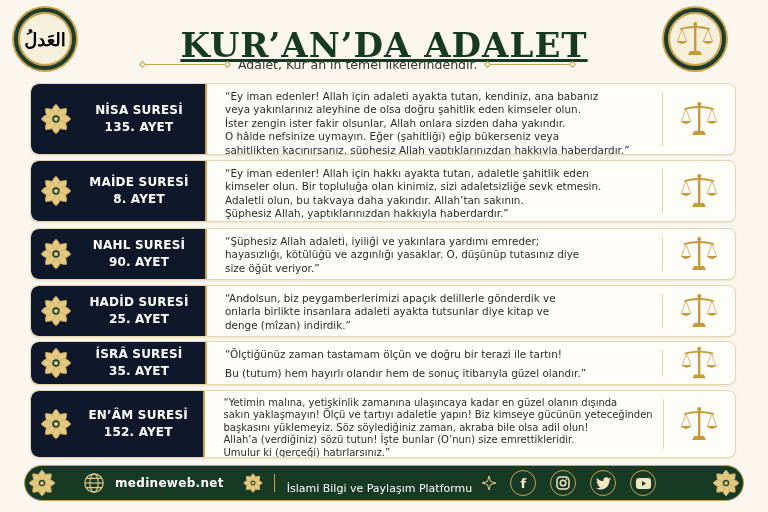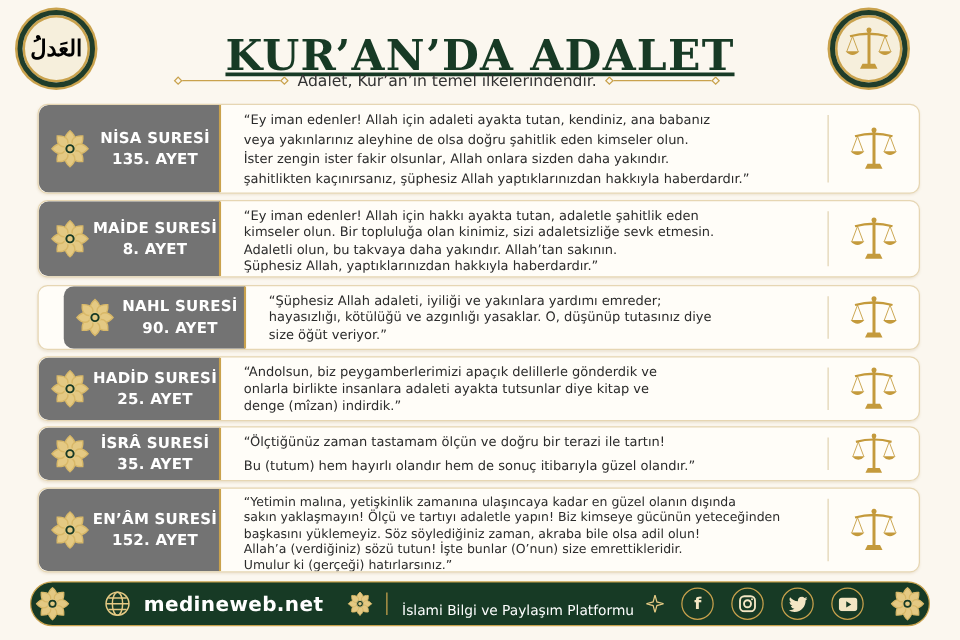--- a/index.html
+++ b/index.html
@@ -38,21 +38,21 @@
 
   .card {
     position: absolute; left: 30px; width: 706px;
     background: #fffdf8;
     border: 1px solid #e6d6b3;
     border-radius: 8px;
     box-shadow: 0 1px 2px rgba(160,130,70,0.15);
     display: flex; overflow: hidden;
   }
   .card .label {
-    width: 146px; background: #737373; color: #fff;
+    width: 176px; background: #0f172a; color: #fff;
     border-radius: 8px 0 0 8px;
     border-right: 2px solid #c9a24d;
     display: flex; align-items: center; padding-left: 8px;
   }
   .card .label .flower { width: 34px; height: 34px; flex: none; }
   .card .label .names { flex: 1; text-align: center; font-weight: bold; font-size: 12px; line-height: 17px; letter-spacing: 0.2px; }
   .card .verse {
     flex: 1; padding: 6px 10px 4px 18px; font-size: 10.4px; line-height: 13.4px;
     color: #2b2b2b; display: flex; flex-direction: column; justify-content: space-between;
   }
@@ -61,21 +61,21 @@
   .card .scale { width: 72px; display: flex; align-items: center; justify-content: center; }
 
   .footer {
     position: absolute; left: 24px; top: 465px; width: 720px; height: 36px;
     background: #173a25; border-radius: 18px;
     border: 1.5px solid #c9a24d;
     display: flex; align-items: center; color: #fff;
   }
   .footer .f-orn { width: 30px; height: 30px; margin-left: 2px; }
   .footer .globe { width: 22px; height: 22px; margin-left: 26px; }
-  .footer .site { font-size: 16px; font-weight: bold; margin-left: 10px; letter-spacing: 0.3px; }
+  .footer .site { font-size: 12px; font-weight: bold; margin-left: 10px; letter-spacing: 0.3px; }
   .footer .mid-orn { width: 22px; height: 22px; margin-left: 18px; }
   .footer .vsep { width: 1px; height: 18px; background: #c9a24d; margin-left: 10px; }
   .footer .tagline { font-size: 11px; margin-left: 12px; white-space: nowrap; margin-top: 11px; }
   .footer .star { margin-left: 10px; width: 14px; height: 14px; }
   .footer .social { width: 26px; height: 26px; border: 1.3px solid #c9a24d; border-radius: 50%; margin-left: 14px; display: flex; align-items: center; justify-content: center; color: #f3e6c4; font-weight: bold; font-size: 13px; }
   .footer .r-orn { width: 30px; height: 30px; margin-left: auto; margin-right: 2px; }
 </style>
 </head>
 <body>
 
@@ -144,20 +144,21 @@
       </svg>
     <div class="names">
       <div>NİSA SURESİ</div>
       <div>135. AYET</div>
     </div>
   </div>
   <div class="verse">
     <span>“Ey iman edenler! Allah için adaleti ayakta tutan, kendiniz, ana babanız</span>
     <span>veya yakınlarınız aleyhine de olsa doğru şahitlik eden kimseler olun.</span>
     <span>İster zengin ister fakir olsunlar, Allah onlara sizden daha yakındır.</span>
+    <span>O hâlde nefsinize uymayın. Eğer (şahitliği) eğip bükerseniz veya</span>
     <span>şahitlikten kaçınırsanız, şüphesiz Allah yaptıklarınızdan hakkıyla haberdardır.”</span>
   </div>
   <div class="divider"></div>
   <div class="scale">
       <svg width="40" height="40">
         <use href="#scales"></use>
       </svg>
     </div>
 </div>
 
@@ -178,21 +179,21 @@
     <span>Şüphesiz Allah, yaptıklarınızdan hakkıyla haberdardır.”</span>
   </div>
   <div class="divider"></div>
   <div class="scale">
       <svg width="40" height="40">
         <use href="#scales"></use>
       </svg>
     </div>
 </div>
 
-<div class="card" style="top:228px;height:52px;padding-left:20px;">
+<div class="card" style="top:228px;height:52px;">
   <div class="label">
     <svg class="flower">
         <use href="#flower"></use>
       </svg>
     <div class="names">
       <div>NAHL SURESİ</div>
       <div>90. AYET</div>
     </div>
   </div>
   <div class="verse">

